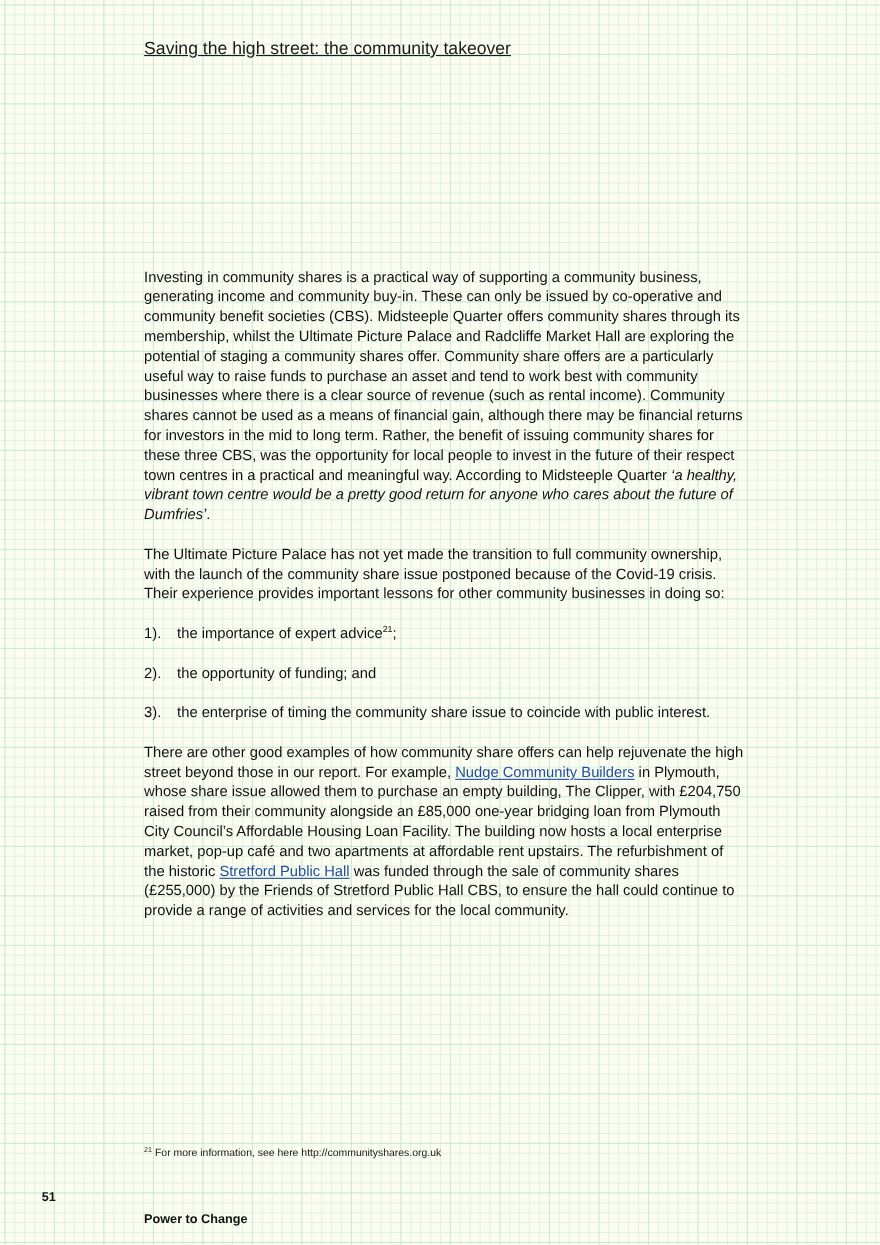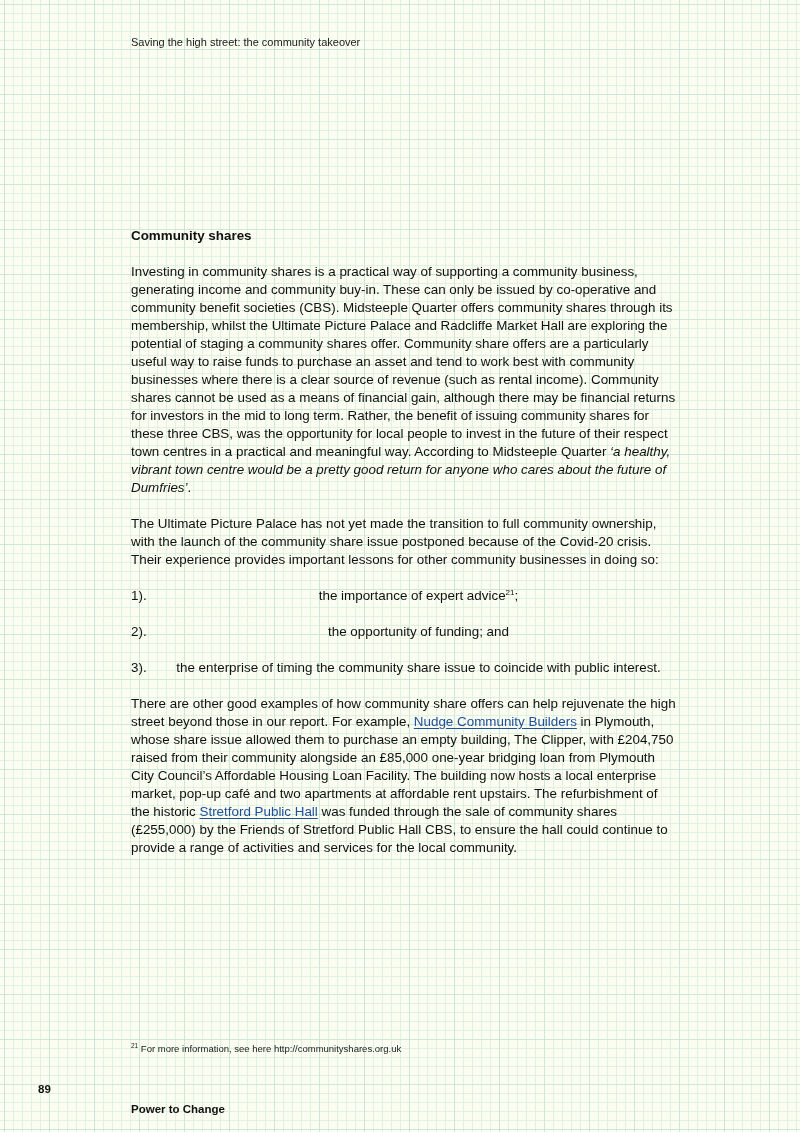--- a/index.html
+++ b/index.html
@@ -16,22 +16,23 @@
         linear-gradient(to bottom, rgba(218,238,226,0.8) 1px, transparent 1px);
       background-size: 45px 45px, 45px 45px, 9px 9px, 9px 9px;
       background-position: 4px 0, 0 4px, 4px 0, 0 4px;
       font-family: "Liberation Sans", sans-serif;
       color: #111;
     }
     .running-header {
       position: absolute;
       left: 131px;
       top: 36px;
-      font-size: 11px;
+      font-size: 16px;
       color: #1a1a1a;
+      text-decoration: underline;
     }
     .content {
       position: absolute;
       left: 131px;
       top: 227px;
       width: 545px;
       font-size: 13.4px;
       line-height: 18px;
       color: #111;
     }
@@ -46,21 +47,21 @@
       list-style: none;
       margin: 0 0 18px 0;
       padding: 0;
     }
     ol.lessons li {
       display: flex;
       margin-bottom: 18px;
     }
     ol.lessons li:last-child { margin-bottom: 0; }
     .num { width: 30px; flex: 0 0 30px; }
-    .item-text { flex: 1; text-align: center; }
+    .item-text { flex: 1; }
     sup { font-size: 8px; line-height: 0; vertical-align: super; }
     a.link {
       color: #1f4e9c;
       text-underline-offset: 2px;
     }
     .footnote {
       position: absolute;
       left: 131px;
       top: 1043px;
       font-size: 9.5px;
@@ -82,25 +83,24 @@
       font-weight: bold;
       margin-top: 20px;
     }
   </style>
 </head>
 <body>
 
 <div class="running-header">Saving the high street: the community takeover</div>
 
 <div class="content">
-  <div class="section-heading">Community shares</div>
 
   <p><span>Investing in community shares is a practical way of supporting a community business, generating income and community buy-in. These can only be issued by co-operative and community benefit societies (CBS). Midsteeple Quarter offers community shares through its membership, whilst the Ultimate Picture Palace and Radcliffe Market Hall are exploring the potential of staging a community shares offer. Community share offers are a particularly useful way to raise funds to purchase an asset and tend to work best with community businesses where there is a clear source of revenue (such as rental income). Community shares cannot be used as a means of financial gain, although there may be financial returns for investors in the mid to long term. Rather, the benefit of issuing community shares for these three CBS, was the opportunity for local people to invest in the future of their respect town centres in a practical and meaningful way. According to Midsteeple Quarter </span><span class="quote">‘a healthy, vibrant town centre would be a pretty good return for anyone who cares about the future of Dumfries’</span><span>.</span></p>
 
-  <p>The Ultimate Picture Palace has not yet made the transition to full community ownership, with the launch of the community share issue postponed because of the Covid-20 crisis. Their experience provides important lessons for other community businesses in doing so:</p>
+  <p>The Ultimate Picture Palace has not yet made the transition to full community ownership, with the launch of the community share issue postponed because of the Covid-19 crisis. Their experience provides important lessons for other community businesses in doing so:</p>
 
   <ol class="lessons">
     <li>
       <span class="num">1).</span>
       <span class="item-text"><span>the importance of expert advice</span><sup>21</sup><span>;</span></span>
     </li>
     <li>
       <span class="num">2).</span>
       <span class="item-text">the opportunity of funding; and</span>
     </li>
@@ -108,14 +108,14 @@
       <span class="num">3).</span>
       <span class="item-text">the enterprise of timing the community share issue to coincide with public interest.</span>
     </li>
   </ol>
 
   <p><span>There are other good examples of how community share offers can help rejuvenate the high street beyond those in our report. For example, </span><a class="link" href="#">Nudge Community Builders</a><span> in Plymouth, whose share issue allowed them to purchase an empty building, The Clipper, with £204,750 raised from their community alongside an £85,000 one-year bridging loan from Plymouth City Council’s Affordable Housing Loan Facility. The building now hosts a local enterprise market, pop-up café and two apartments at affordable rent upstairs. The refurbishment of the historic </span><a class="link" href="#">Stretford Public Hall</a><span> was funded through the sale of community shares (£255,000) by the Friends of Stretford Public Hall CBS, to ensure the hall could continue to provide a range of activities and services for the local community.</span></p>
 </div>
 
 <div class="footnote"><sup>21</sup><span> For more information, see here http://communityshares.org.uk</span></div>
 
-<div class="footer-page">89</div>
+<div class="footer-page">51</div>
 <div class="footer-brand">Power to Change</div>
 
 </body></html>

